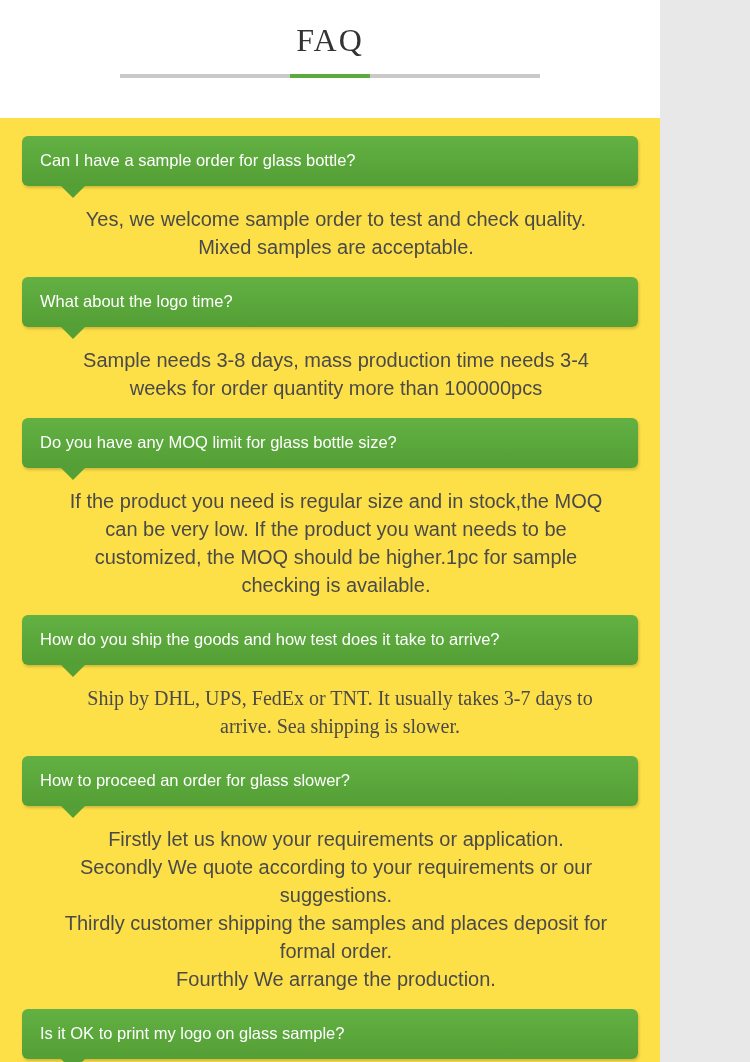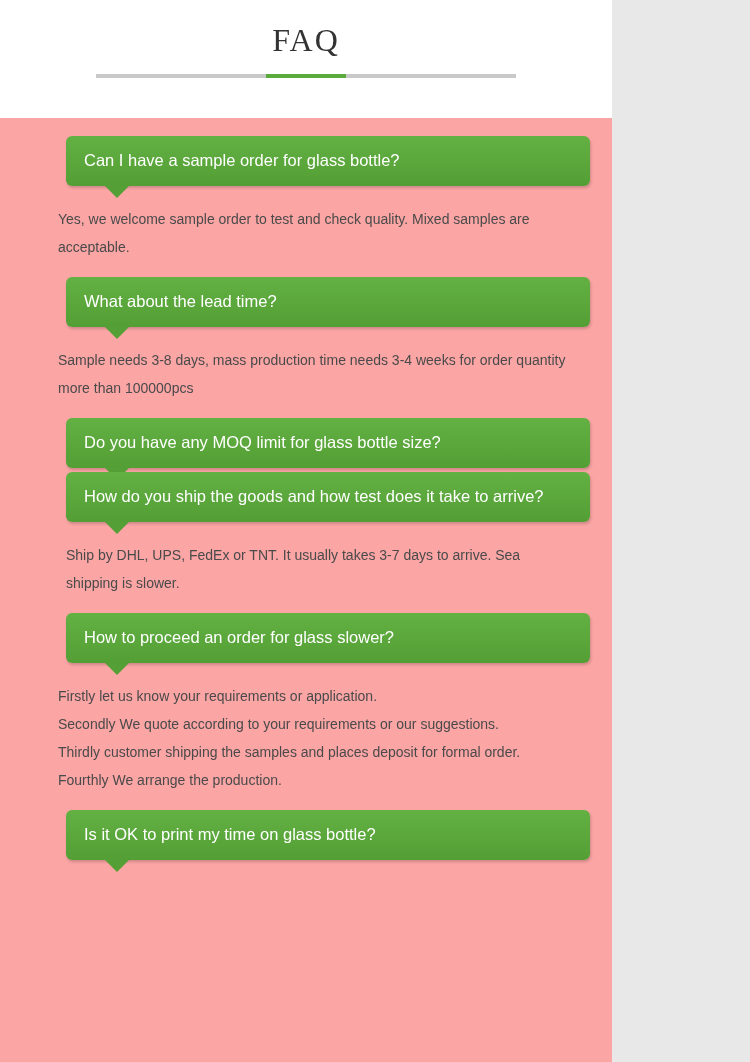--- a/index.html
+++ b/index.html
@@ -8,23 +8,23 @@
   }
   body {
     width: 750px;
     height: 1062px;
     background: #e8e8e8;
     font-family: "Liberation Sans", sans-serif;
     overflow: hidden;
   }
   .page {
     position: relative;
-    width: 612px;
+    width: 660px;
     height: 1062px;
-    background: #fca5a5;
+    background: #fde047;
     box-sizing: border-box;
   }
   
   .header {
     background: #ffffff;
     height: 118px;
     box-sizing: border-box;
     display: flex;
     flex-direction: column;
     align-items: center;
@@ -65,41 +65,42 @@
     position: relative;
     background: #5aaa3c;
     background: linear-gradient(180deg, #63b043 0%, #539f35 100%);
     border-radius: 6px;
     color: #ffffff;
     font-size: 16.5px;
     line-height: 21px;
     padding: 14px 18px 15px 18px;
     box-shadow: 1px 2px 3px rgba(0,0,0,0.18);
     box-sizing: border-box;
-    margin-left: 44px;
   }
   .q-bar .tail {
     position: absolute;
     left: 38px;
     bottom: -12px;
     width: 0;
     height: 0;
     border-left: 13px solid transparent;
     border-right: 13px solid transparent;
     border-top: 13px solid #549f36;
   }
   .a-body {
     color: #4a4a4a;
-    font-size: 14px;
+    font-size: 20px;
     line-height: 28px;
     padding: 19px 24px 12px 36px;
     white-space: pre-line;
+    text-align: center;
   }
   .a-body.indent {
     padding-left: 44px;
+    font-family: Liberation Serif, serif;
   }
   .a-body.lines {
     line-height: 28px;
   }
 </style>
 </head>
 <body>
 
 <div class="page">
 
@@ -115,31 +116,32 @@
     <div class="faq-item">
       <div class="q-bar">
         <span>Can I have a sample order for glass bottle?</span>
         <span class="tail"></span>
       </div>
       <div class="a-body">Yes, we welcome sample order to test and check quality. Mixed samples are acceptable.</div>
     </div>
 
     <div class="faq-item">
       <div class="q-bar">
-        <span> What about the lead time?</span>
+        <span> What about the logo time?</span>
         <span class="tail"></span>
       </div>
       <div class="a-body">Sample needs 3-8 days, mass production time needs 3-4 weeks for order quantity more than 100000pcs</div>
     </div>
 
     <div class="faq-item">
       <div class="q-bar">
         <span>Do you have any MOQ limit for glass bottle size?</span>
         <span class="tail"></span>
       </div>
+      <div class="a-body">If the product you need is regular size and in stock,the MOQ can be very low. If the product you want needs to be customized, the MOQ should be higher.1pc for sample checking is available.</div>
     </div>
 
     <div class="faq-item">
       <div class="q-bar">
         <span>How do you ship the goods and how test does it take to arrive?</span>
         <span class="tail"></span>
       </div>
       <div class="a-body indent"> Ship by DHL, UPS, FedEx or TNT. It usually takes 3-7 days to arrive. Sea shipping is slower.</div>
     </div>
 
@@ -149,19 +151,19 @@
         <span class="tail"></span>
       </div>
       <div class="a-body lines">Firstly let us know your requirements or application.
 Secondly We quote according to your requirements or our suggestions.
 Thirdly customer shipping the samples and places deposit for formal order.
 Fourthly We arrange the production.</div>
     </div>
 
     <div class="faq-item">
       <div class="q-bar">
-        <span> Is it OK to print my time on glass bottle?</span>
+        <span> Is it OK to print my logo on glass sample?</span>
         <span class="tail"></span>
       </div>
     </div>
 
   </div>
 </div>
 
 </body></html>

